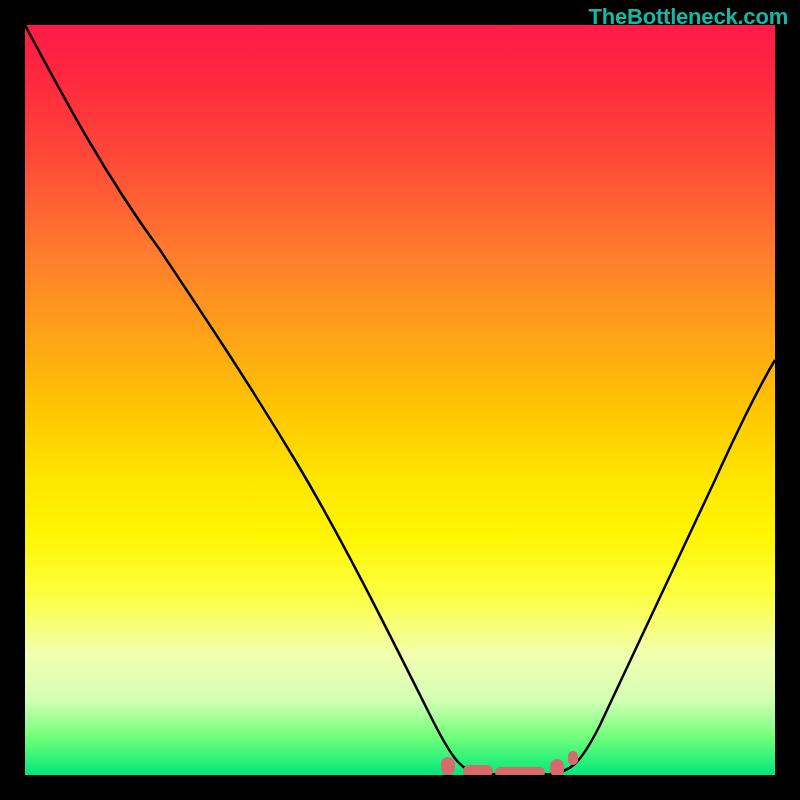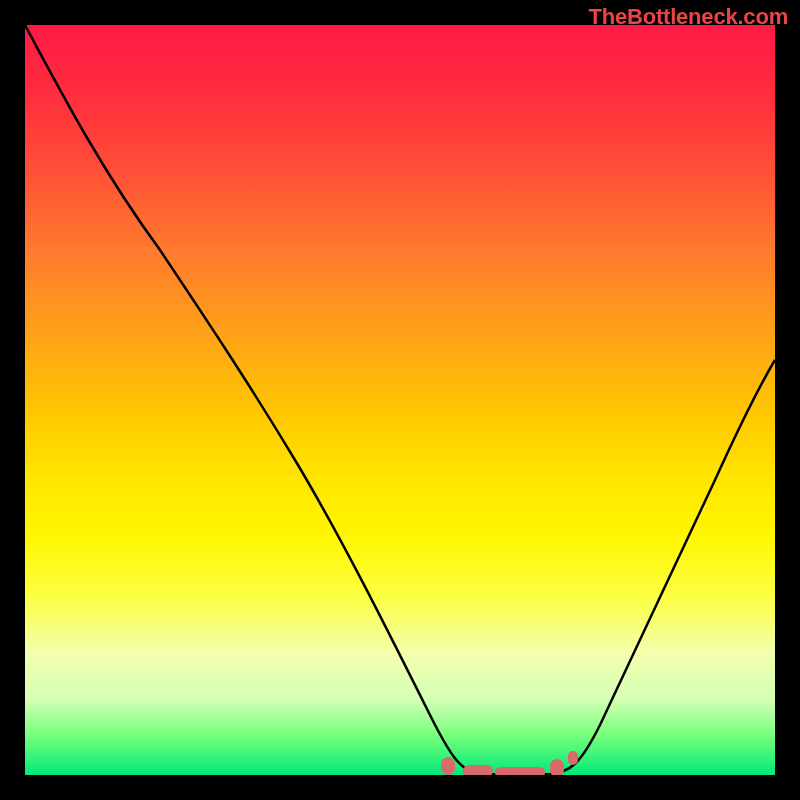--- a/index.html
+++ b/index.html
@@ -14,21 +14,21 @@
       #ffa516 42%,
       #ffc800 52%,
       #ffe400 60%,
       #fff600 68%,
       #fcff40 76%,
       #f2ffb0 84%,
       #d4ffb4 90%,
       #6fff7a 95%,
       #00e879 100%)}
   .curve{position:absolute;left:0;top:0;width:750px;height:750px;pointer-events:none}
-  .attr{position:absolute;top:4px;right:12px;color:#ef4444;font-size:22px;font-weight:600;letter-spacing:-0.2px}
+  .attr{position:absolute;top:4px;right:12px;color:#14b8a6;font-size:22px;font-weight:600;letter-spacing:-0.2px}
   .marker{position:absolute;background:#d86a6a;border-radius:8px}
 </style>
 </head>
 <body>
 
 <div class="frame">
   <div class="attr">TheBottleneck.com</div>
   <div class="plot">
     <div class="grad"></div>
 

